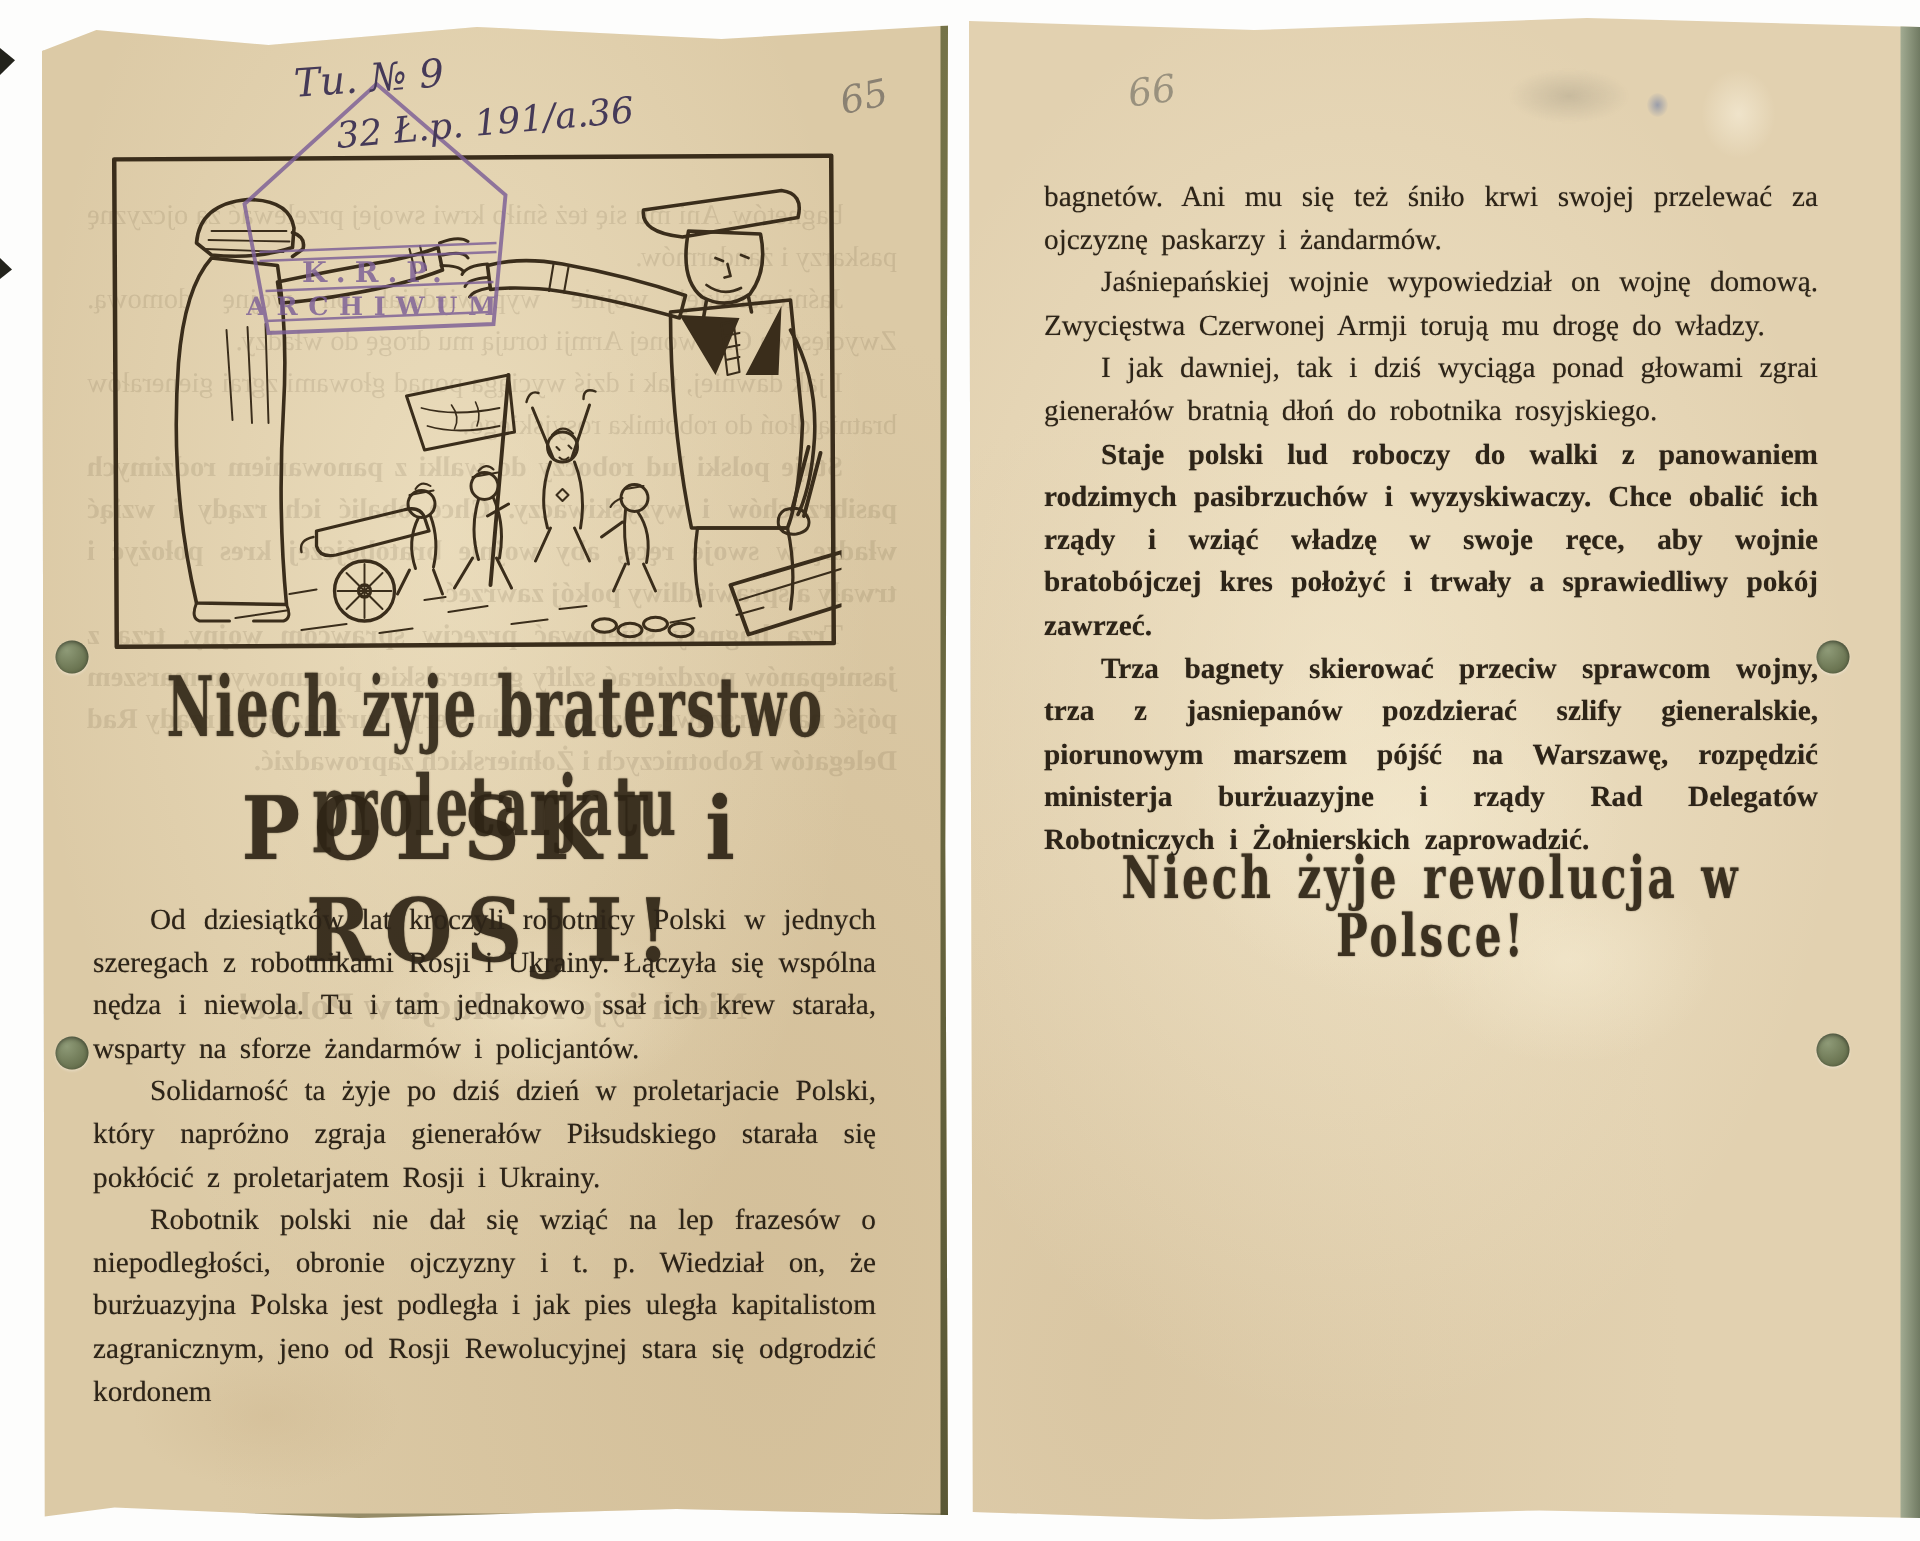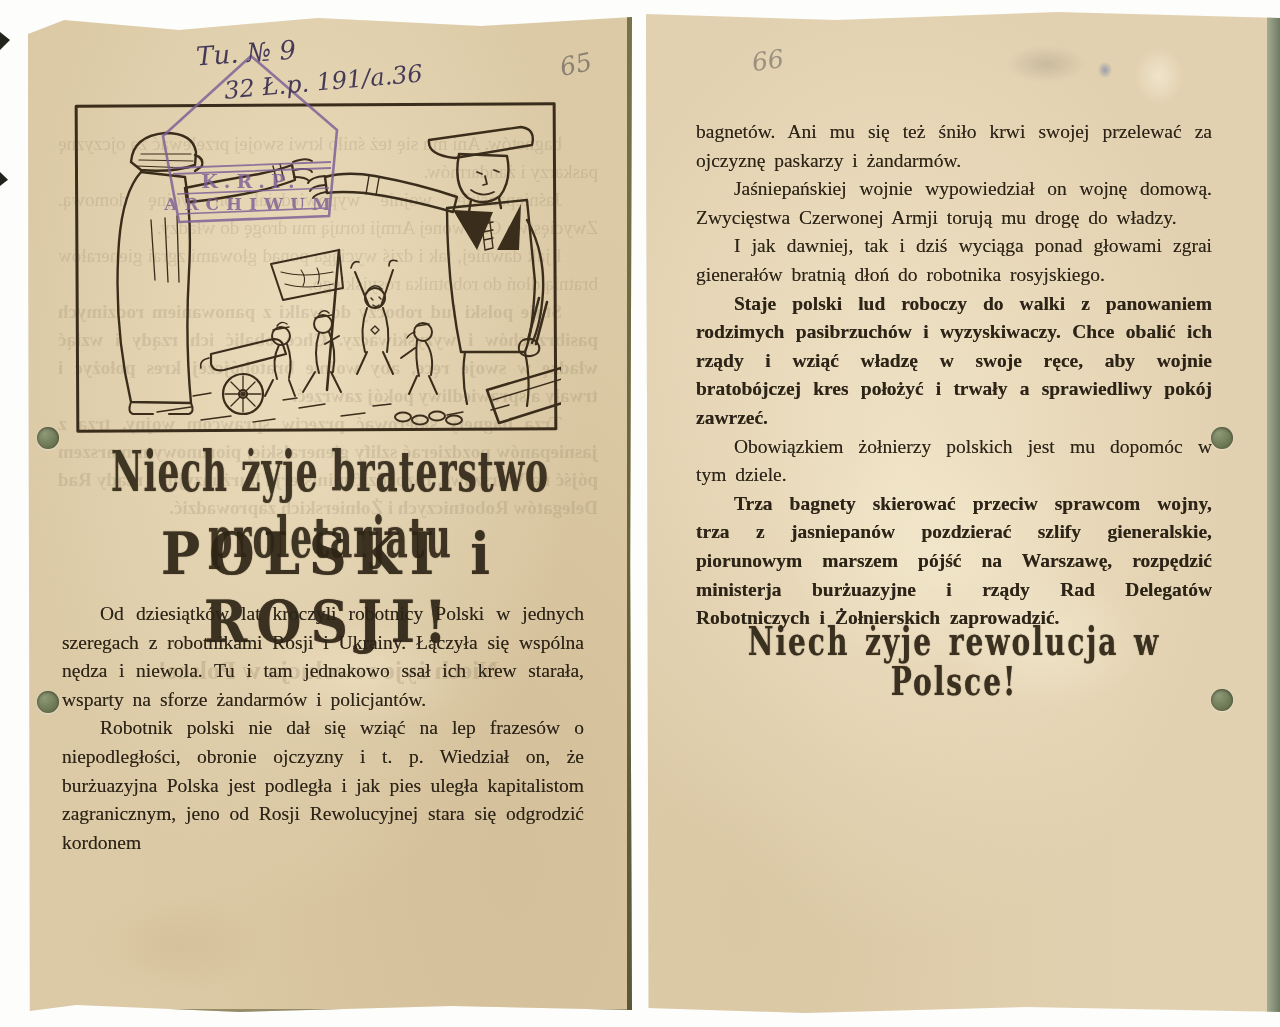--- a/index.html
+++ b/index.html
@@ -198,20 +198,21 @@
     <div class="hand hand1">Tu. № 9</div>
     <div class="hand hand2">32 Ł.p. 191/a.36</div>
 
     <div class="pencil pencil-left">65</div>
 
     <div class="headline1">Niech żyje braterstwo proletarjatu</div>
     <div class="headline2">POLSKI i ROSJI!</div>
 
     <div class="bodytext body-left">
       <p>Od dziesiątków lat kroczyli robotnicy Polski w jednych szeregach z robotnikami Rosji i Ukrainy. Łączyła się wspólna nędza i niewola. Tu i tam jednakowo ssał ich krew starała, wsparty na sforze żandarmów i policjantów.</p>
+      <p>Solidarność ta żyje po dziś dzień w proletarjacie Polski, który napróżno zgraja gienerałów Piłsudskiego starała się pokłócić z proletarjatem Rosji i Ukrainy.</p>
       <p>Robotnik polski nie dał się wziąć na lep frazesów o niepodległości, obronie ojczyzny i t. p. Wiedział on, że burżuazyjna Polska jest podległa i jak pies uległa kapitalistom zagranicznym, jeno od Rosji Rewolucyjnej stara się odgrodzić kordonem</p>
     </div>
 
     <div class="hole" style="left:9px;top:413px;"></div>
     <div class="hole" style="left:9px;top:677px;"></div>
 
     <div class="stain" style="left:220px;top:600px;width:220px;height:120px;background:radial-gradient(ellipse,rgba(244,232,202,.5),rgba(0,0,0,0) 70%);"></div>
     <div class="stain" style="left:60px;top:880px;width:180px;height:100px;background:radial-gradient(ellipse,rgba(205,182,142,.4),rgba(0,0,0,0) 70%);"></div>
 
     <div class="edge-strip-left-page"></div>
@@ -227,21 +228,20 @@
     <div class="stain" style="left:488px;top:36px;width:50px;height:60px;background:radial-gradient(ellipse,rgba(248,240,220,.6),rgba(0,0,0,0) 70%);"></div>
 
     <div class="stain" style="left:140px;top:420px;width:300px;height:240px;background:radial-gradient(ellipse,rgba(246,236,210,.55),rgba(0,0,0,0) 70%);"></div>
     <div class="stain" style="left:300px;top:560px;width:200px;height:140px;background:radial-gradient(ellipse,rgba(248,239,214,.5),rgba(0,0,0,0) 70%);"></div>
 
     <div class="bodytext body-right">
       <p class="noindent">bagnetów. Ani mu się też śniło krwi swojej przelewać za ojczyznę paskarzy i żandarmów.</p>
       <p>Jaśniepańskiej wojnie wypowiedział on wojnę domową. Zwycięstwa Czerwonej Armji torują mu drogę do władzy.</p>
       <p>I jak dawniej, tak i dziś wyciąga ponad głowami zgrai gienerałów bratnią dłoń do robotnika rosyjskiego.</p>
       <p class="bold">Staje polski lud roboczy do walki z panowaniem rodzimych pasibrzuchów i wyzyskiwaczy. Chce obalić ich rządy i wziąć władzę w swoje ręce, aby wojnie bratobójczej kres położyć i trwały a sprawiedliwy pokój zawrzeć.</p>
-      <p>Obowiązkiem żołnierzy polskich jest mu dopomóc w tym dziele.</p>
       <p class="bold">Trza bagnety skierować przeciw sprawcom wojny, trza z jasniepanów pozdzierać szlify gieneralskie, piorunowym marszem pójść na Warszawę, rozpędzić ministerja burżuazyjne i rządy Rad Delegatów Robotniczych i Żołnierskich zaprowadzić.</p>
       <p class="headline-right">Niech żyje rewolucja w Polsce!</p>
     </div>
 
     <div class="hole" style="left:565px;top:417px;background:radial-gradient(circle at 35% 30%, #9aa584 0%, #7a84628 65%, #6a7452 100%);"></div>
     <div class="hole" style="left:565px;top:679px;"></div>
 
     <div class="edge-strip-right"></div>
   </div>
 

